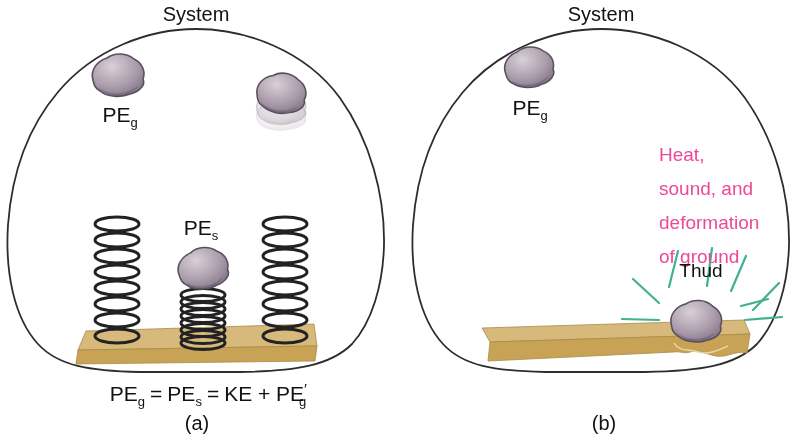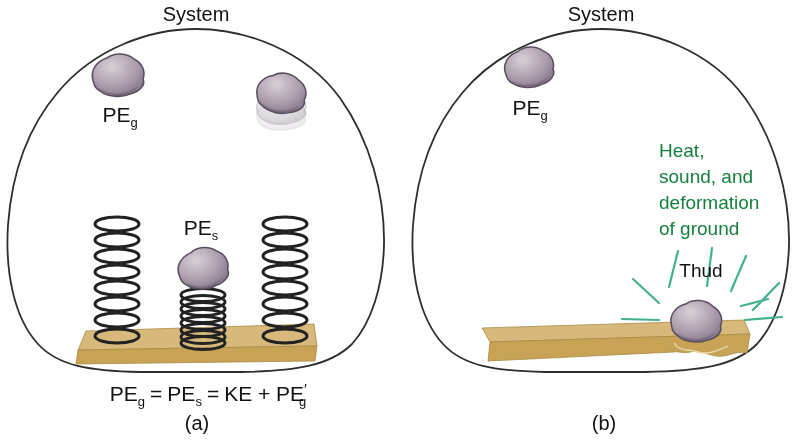--- a/index.html
+++ b/index.html
@@ -10,22 +10,22 @@
   .stage svg{position:absolute;left:0;top:0;}
   .lbl{position:absolute;transform:translateX(-50%);white-space:nowrap;
        font-size:21px;color:#111;line-height:1.1;}
   .sys{font-size:20px;}
   .cap{font-size:20px;}
   .sub{font-size:13px;vertical-align:-5px;}
   .prime{font-size:15px;vertical-align:7px;}
   .primesub{font-size:13px;vertical-align:-5px;margin-left:-8px;}
   .eqsign{margin:0 5px;}
   .note{
-    position:absolute;left:659px;top:138px;font-size:19px;line-height:26px;
-    white-space:pre-line;text-align:left;color:#15803d;
+    position:absolute;left:659px;top:138px;font-size:19px;line-height:34px;
+    white-space:pre-line;text-align:left;color:#ec4899;
   }
   .equation{font-size:21px;}
 </style>
 </head>
 <body>
 
 <div class="stage">
 
   <svg width="800" height="441" viewBox="0 0 800 441">
     <defs>

